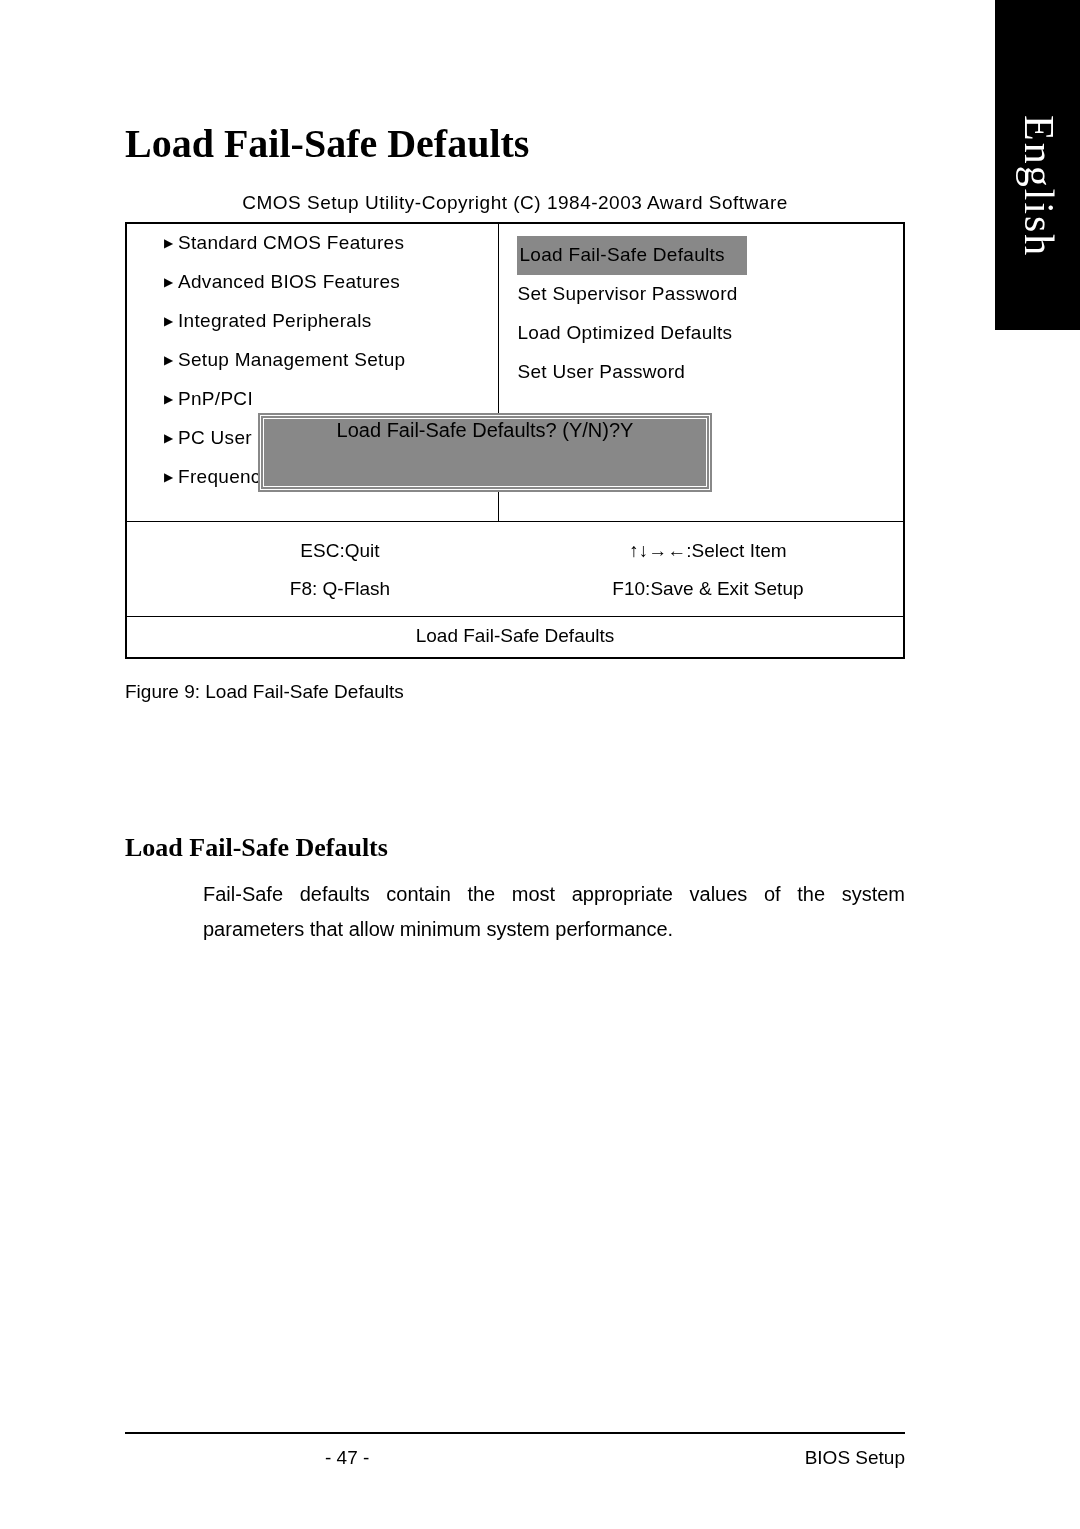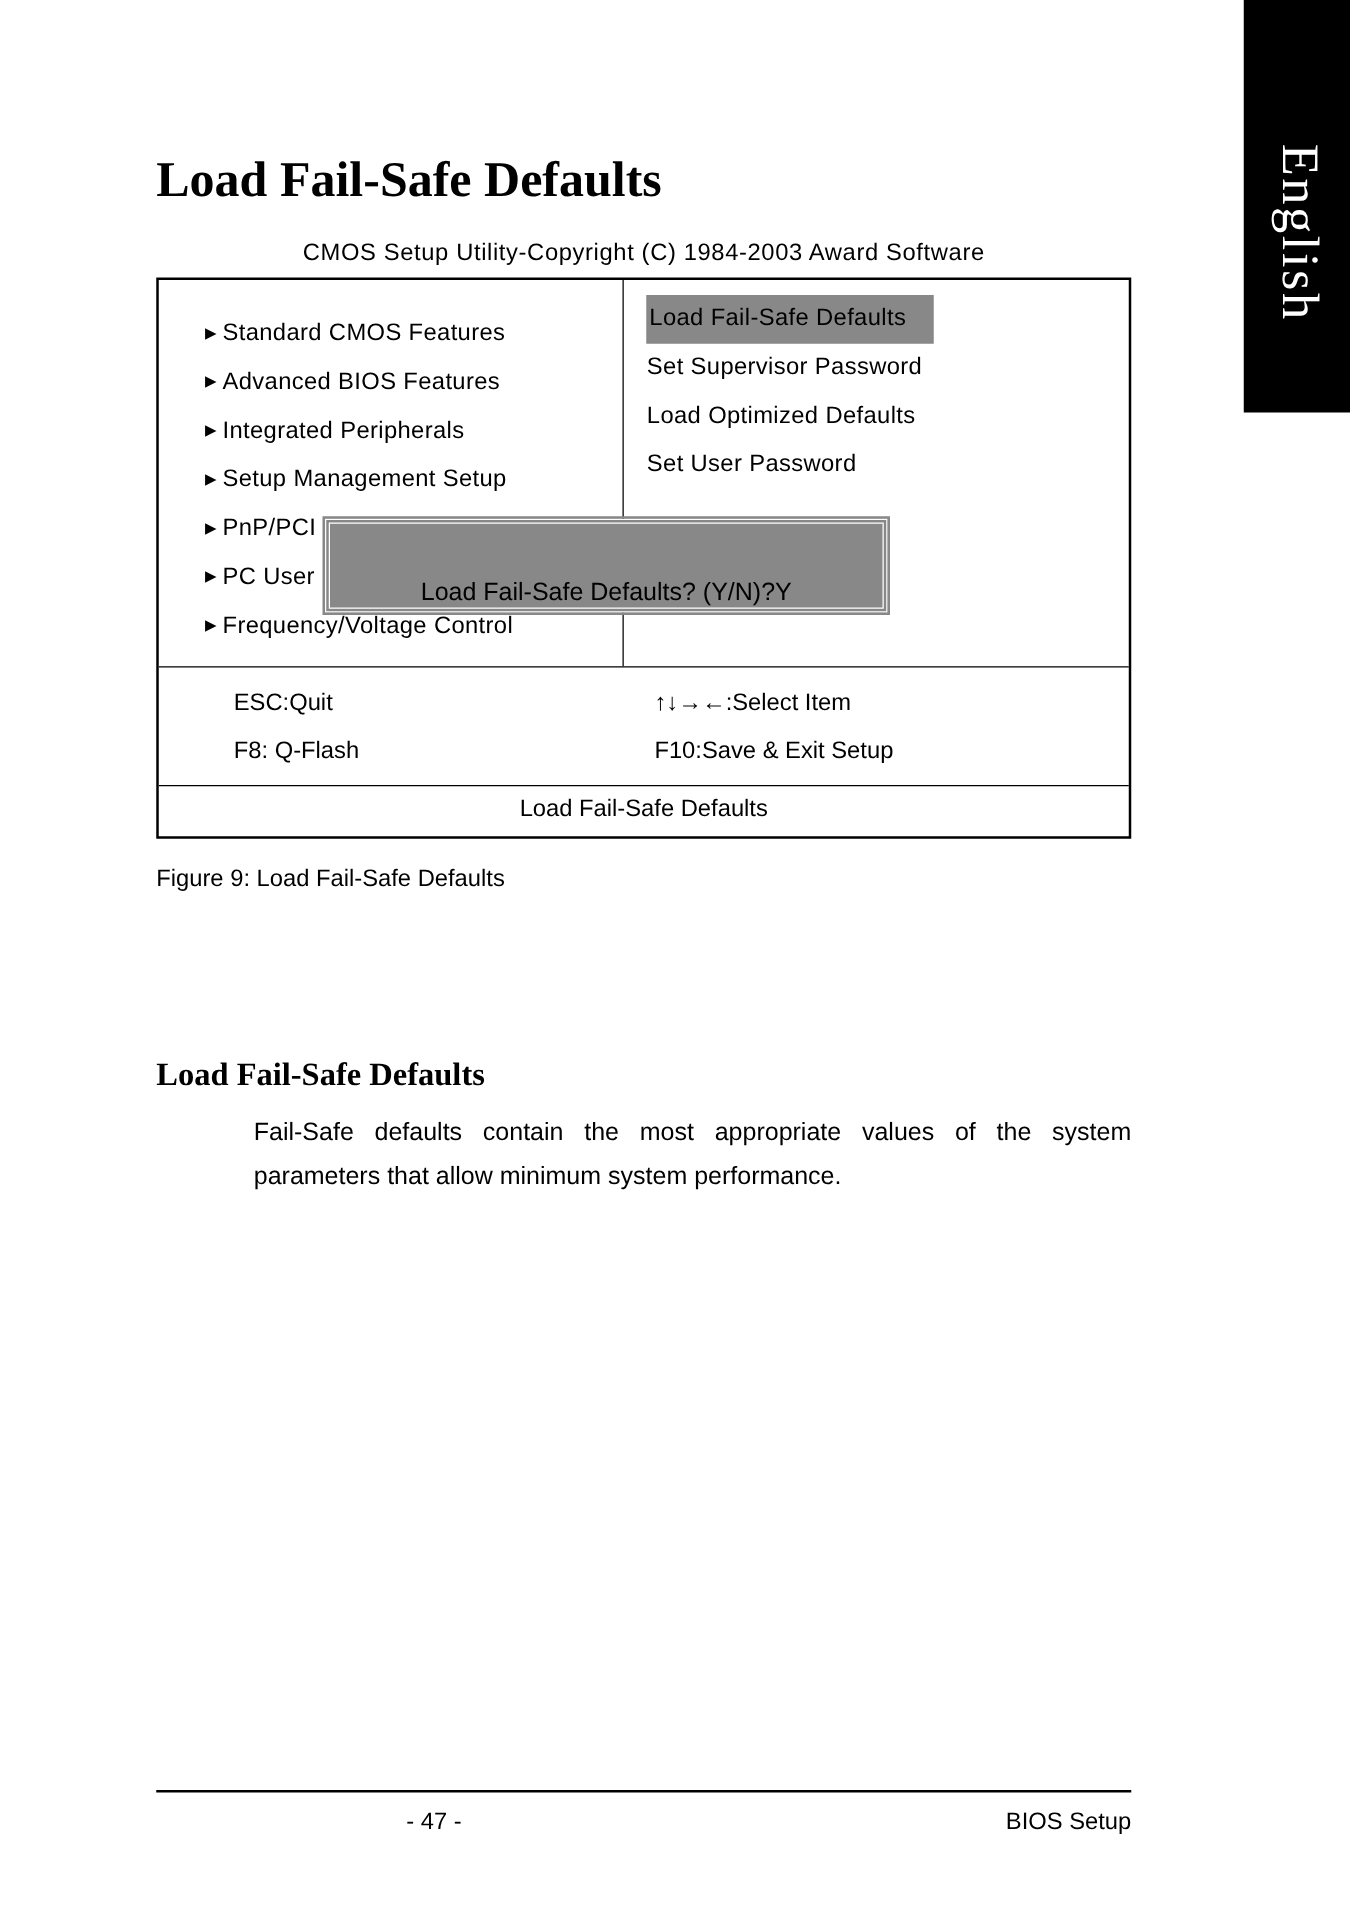--- a/index.html
+++ b/index.html
@@ -58,21 +58,21 @@
     border: 2.5px solid #000;
     width: 100%;
   }
   .menu-area {
     display: flex;
     border-bottom: 1.5px solid #000;
   }
   .left-col {
     width: 48%;
     border-right: 1.5px solid #000;
-    padding: 24px 0 12px 40px;
+    padding: 0 0 12px 40px;
   }
   .right-col {
     width: 52%;
     padding: 12px 0 12px 18px;
   }
   .menu-item {
     font-size: 19px;
     line-height: 2.05;
     letter-spacing: 0.3px;
     white-space: nowrap;
@@ -89,43 +89,44 @@
     top: -2px;
     left: -3px;
   }
   .highlight {
     display: inline-block;
     background: #888888;
     padding: 0 22px 0 2px;
   }
   .hint-area {
     display: flex;
-    padding: 10px 0 8px 60px;
+    padding: 10px 0 8px 40px;
     border-bottom: 1.5px solid #000;
     font-size: 19px;
     line-height: 2.0;
+    text-align: center;
   }
   .hint-left { width: 47%; }
   .hint-right { width: 53%; }
   .status-bar {
     text-align: center;
     font-size: 19px;
     padding: 8px 0 10px 0;
   }
   .dialog {
     position: absolute;
     top: 193px;
     left: 135px;
     width: 450px;
     height: 75px;
     background: #888888;
     border: 4px double #fff;
     outline: 2px solid #888888;
     display: flex;
-    align-items: flex-end;
+    align-items: flex-start;
     justify-content: center;
     font-size: 20px;
     color: #000;
   }
   .fig-caption {
     text-align: left;
     font-size: 19px;
     margin-top: 22px;
   }
   .section-title {

